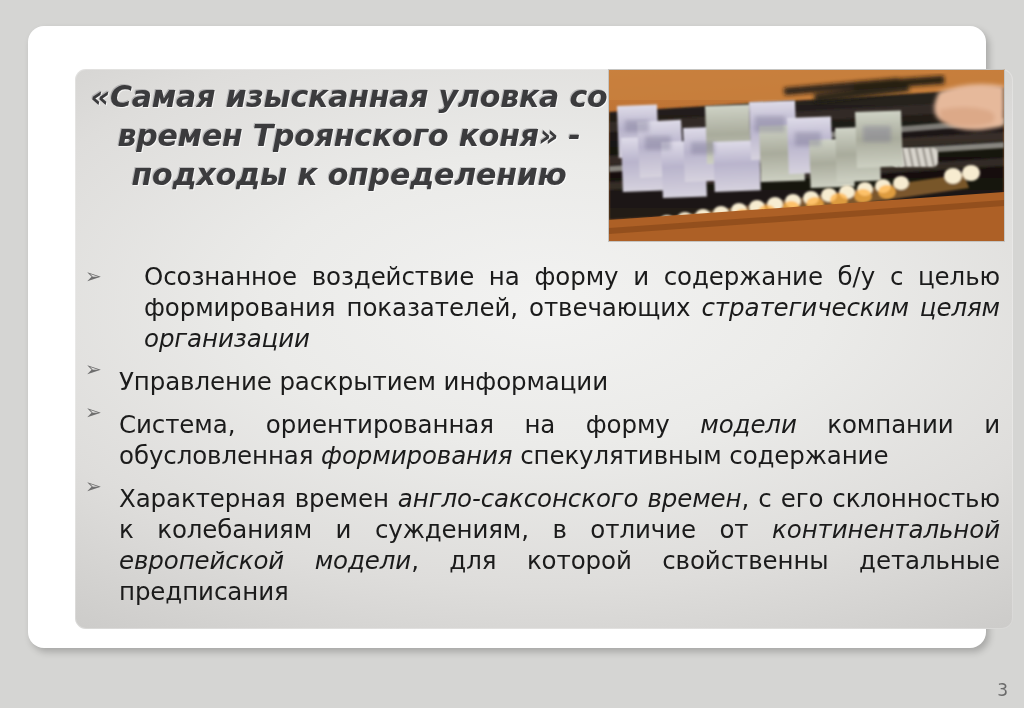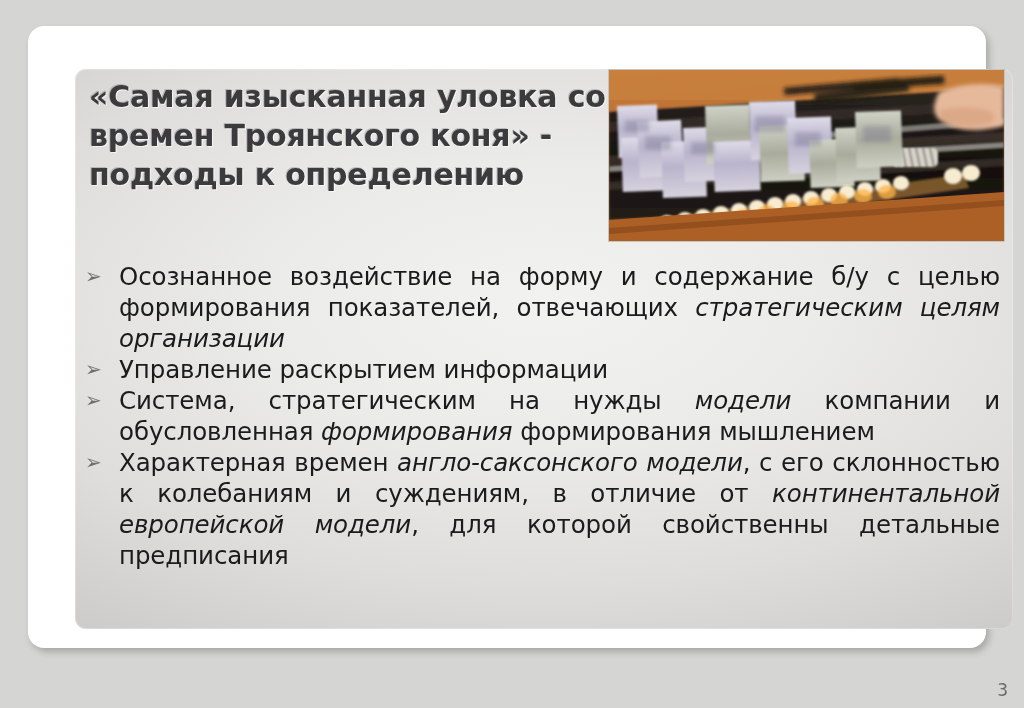--- a/index.html
+++ b/index.html
@@ -52,28 +52,29 @@
     overflow: hidden;
     box-shadow: inset 0 0 0 1px rgba(255,255,255,0.25);
   }
 
   
   #slide-title {
     position: absolute;
     left: 14px;
     top: 8px;
     width: 520px;
-    text-align: left;
+    text-align: center;
     font-size: 30px;
     font-weight: bold;
     line-height: 39px;
     color: #3b3b3d;
     letter-spacing: -0.2px;
     text-shadow: 1px 1px 0 rgba(255,255,255,0.65),
                  -1px -1px 0 rgba(90,90,95,0.30);
+    font-style: italic;
   }
 
   
   #title-photo {
     position: absolute;
     left: 533px;
     top: 0px;
     width: 395px;
     height: 171px;
     border: 1px solid #c5c4c1;
@@ -110,22 +111,22 @@
     font-size: 24.5px;
     line-height: 31px;
     color: #1b1b1b;
     text-align: justify;
     text-justify: inter-word;
     padding-right: 8px;
     letter-spacing: -0.1px;
   }
   .bullet-text > i { font-style: italic; }
   
-  .bullet-text.justify-all { text-align-last: justify; }
-  .bullet-text.last-natural { text-align-last: left; }
+  .bullet-text.justify-all { text-align-last: justify; margin-left: 25px; }
+  .bullet-text.last-natural { text-align-last: left; margin-top: 12px; }
 
   
   #page-number {
     position: absolute;
     right: 16px;
     bottom: 8px;
     font-size: 17px;
     color: #6a6a6a;
     font-family: "DejaVu Sans", sans-serif;
   }
@@ -275,25 +276,25 @@
         <div class="bullet-item">
           <span class="bullet-marker">➢</span>
           <span class="bullet-text justify-all"><span>Осознанное воздействие на форму и содержание б/у с целью формирования показателей, отвечающих </span><i>стратегическим целям организации</i></span>
         </div>
         <div class="bullet-item">
           <span class="bullet-marker">➢</span>
           <span class="bullet-text last-natural"><span>Управление раскрытием информации</span></span>
         </div>
         <div class="bullet-item">
           <span class="bullet-marker">➢</span>
-          <span class="bullet-text last-natural"><span>Система, стратегическим на нужды </span><i>модели</i><span> компании и обусловленная </span><i>формирования</i><span> формирования мышлением</span></span>
+          <span class="bullet-text last-natural"><span>Система, ориентированная на форму </span><i>модели</i><span> компании и обусловленная </span><i>формирования</i><span> спекулятивным содержание</span></span>
         </div>
         <div class="bullet-item">
           <span class="bullet-marker">➢</span>
-          <span class="bullet-text last-natural"><span>Характерная времен </span><i>англо-саксонского модели</i><span>, с его склонностью к колебаниям и суждениям, в отличие от </span><i>континентальной европейской модели</i><span>, для которой свойственны детальные предписания</span></span>
+          <span class="bullet-text last-natural"><span>Характерная времен </span><i>англо-саксонского времен</i><span>, с его склонностью к колебаниям и суждениям, в отличие от </span><i>континентальной европейской модели</i><span>, для которой свойственны детальные предписания</span></span>
         </div>
       </div>
 
     </div>
 
   </div>
 
   <div id="page-number">3</div>
 
 </div>

